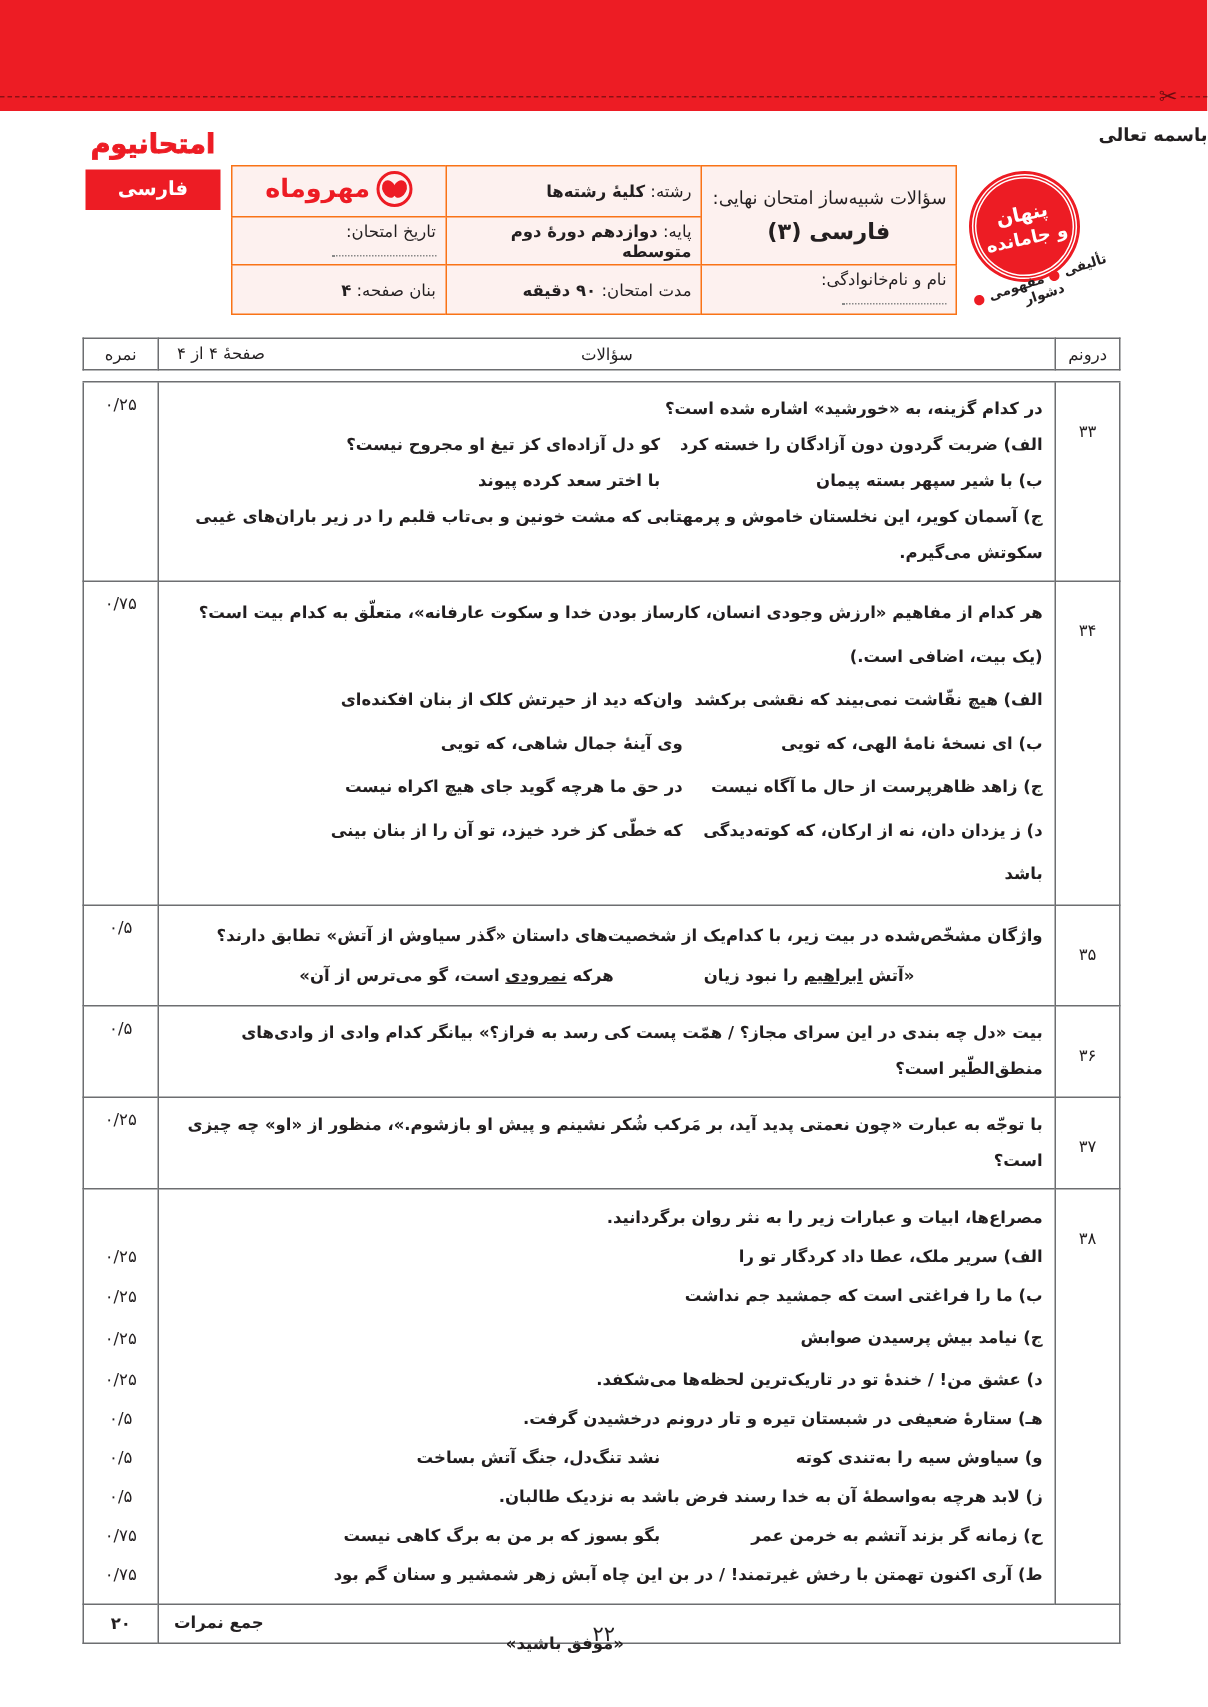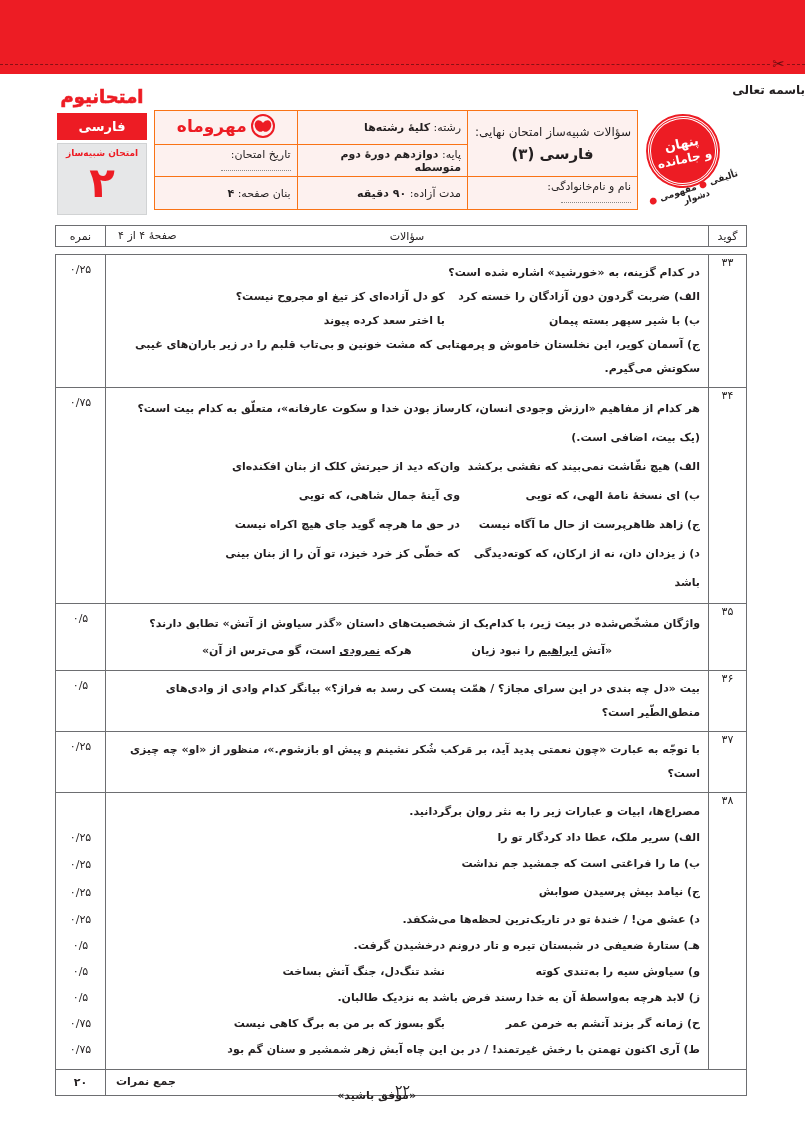--- a/index.html
+++ b/index.html
@@ -40,21 +40,21 @@
     .stamp { position: absolute; left: 648px; top: 116px; width: 70px; height: 70px; border-radius: 50%; background: #ed1c24; border: 3px double #fff; box-shadow: 0 0 0 2px #ed1c24; transform: rotate(-12deg); display: flex; flex-direction: column; align-items: center; justify-content: center; direction: rtl; color: #fff; font-weight: bold; }
     .stamp .s1 { font-size: 13px; line-height: 16px; }
     .stamp .s2 { font-size: 12px; line-height: 15px; }
     .stamp-ring { position: absolute; left: 640px; top: 182px; width: 110px; font-size: 9px; font-weight: bold; direction: rtl; color: #231f20; transform: rotate(-18deg); text-align: center; }
     .stamp-ring .dot { color: #ed1c24; }
 
     
     .q-table { position: absolute; left: 55px; top: 225px; width: 692px; direction: rtl; border-collapse: collapse; }
     .q-table td, .q-table th { border: 1px solid #6d6e71; font-size: 11px; vertical-align: top; }
     .q-table .head th { height: 21px; font-weight: normal; vertical-align: middle; padding: 0 8px; }
-    .col-num { width: 38px; text-align: center; padding-top: 1px; }
+    .col-num { width: 38px; text-align: center; padding-top: 26px; }
     .col-score { width: 50px; text-align: center; padding-top: 8px; }
     .head .col-num, .head .col-score { padding-top: 0; }
     .head .center { text-align: center; position: relative; }
     .head .pageinfo { position: absolute; left: 12px; top: 3px; }
     .spacer td { height: 8px; border-left: none; border-right: none; }
     .q-body { padding: 6px 8px 6px 8px; line-height: 24px; }
     .q-body .stem { font-weight: bold; }
     .q-body .line { font-weight: bold; display: flex; }
     .q-body .line .h1 { width: 205px; }
     .q-body .line .h2 { }
@@ -72,24 +72,20 @@
 
 <div class="top-band"></div>
 <div class="cut-line"></div>
 <span class="scissors">✂</span>
 
 <div class="bismillah">باسمه تعالی</div>
 
 <div class="brand-col">
   <div class="brand-title">امتحانیوم</div>
   <div class="subject-box">فارسی</div>
-  <div class="exam-box">
-    <div class="label">امتحان شبیه‌ساز</div>
-    <div class="num">۲</div>
-  </div>
 </div>
 
 <table class="info-table">
   <tbody>
       <tr>
     <td class="title-cell" rowspan="2">
       <span class="t1">سؤالات شبیه‌ساز امتحان نهایی:</span>
       <span class="t2">فارسی (۳)</span>
     </td>
     <td>
@@ -112,21 +108,21 @@
       <span>تاریخ امتحان:</span>
       <span class="dots"></span>
     </td>
   </tr>
   <tr>
     <td>
       <span>نام و نام‌خانوادگی:</span>
       <span class="dots"></span>
     </td>
     <td>
-      <span>مدت آزاده:</span>
+      <span>مدت امتحان:</span>
       <span class="bold">۹۰ دقیقه</span>
     </td>
     <td>
       <span>بنان صفحه:</span>
       <span class="bold">۴</span>
     </td>
   </tr>
 </tbody>
   </table>
 
@@ -138,21 +134,21 @@
   <span>تألیفی</span>
   <span class="dot">●</span>
   <span>مفهومی</span>
   <span class="dot">●</span>
   <span>دشوار</span>
 </div>
 
 <table class="q-table">
   <tbody>
       <tr class="head">
-    <th class="col-num">گوید</th>
+    <th class="col-num">درونم</th>
     <th class="center">
       <span>سؤالات</span>
       <span class="pageinfo">صفحهٔ ۴ از ۴</span>
     </th>
     <th class="col-score">نمره</th>
   </tr>
   <tr class="spacer">
         <td colspan="3"></td>
       </tr>
 

